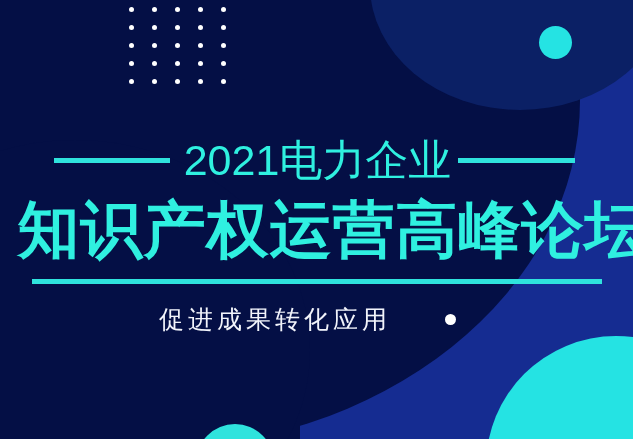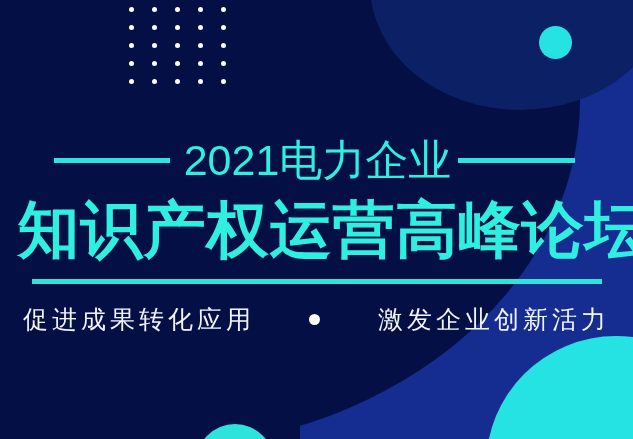--- a/index.html
+++ b/index.html
@@ -247,17 +247,16 @@
       <span class="rule rule-right"></span>
     </div>
 
     <div class="headline-2">知识产权运营高峰论坛</div>
 
     <div class="divider-rule"></div>
 
     <div class="subtitle">
       <span>促进成果转化应用</span>
       <span class="sep"></span>
-      <span>激发企业创新活力</span>
     </div>
 
   </div>
 </div>
 
 </body></html>

